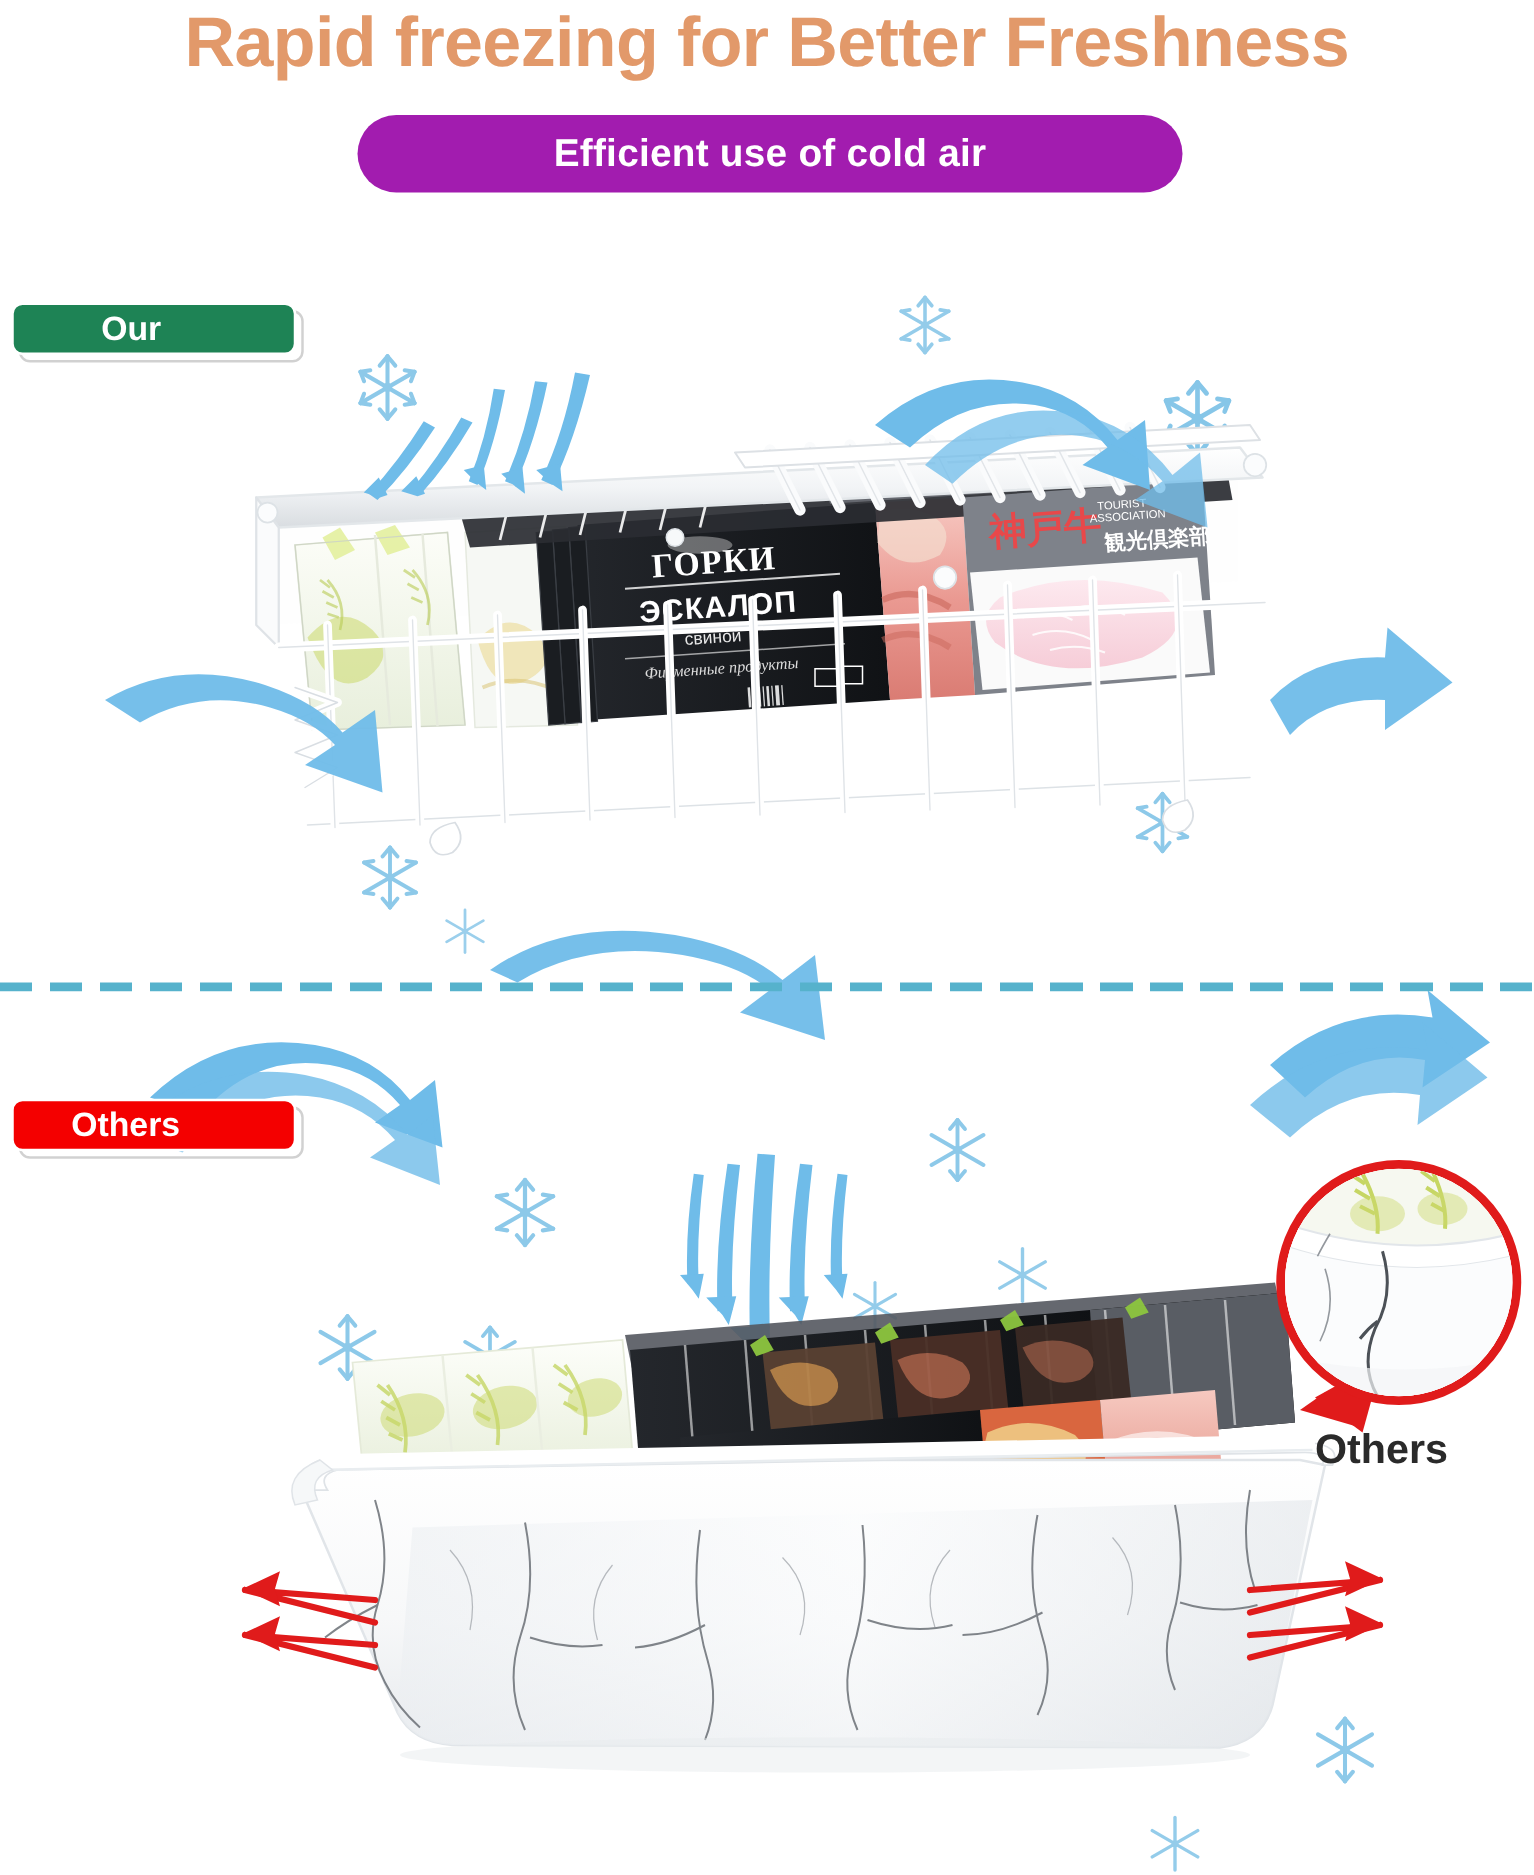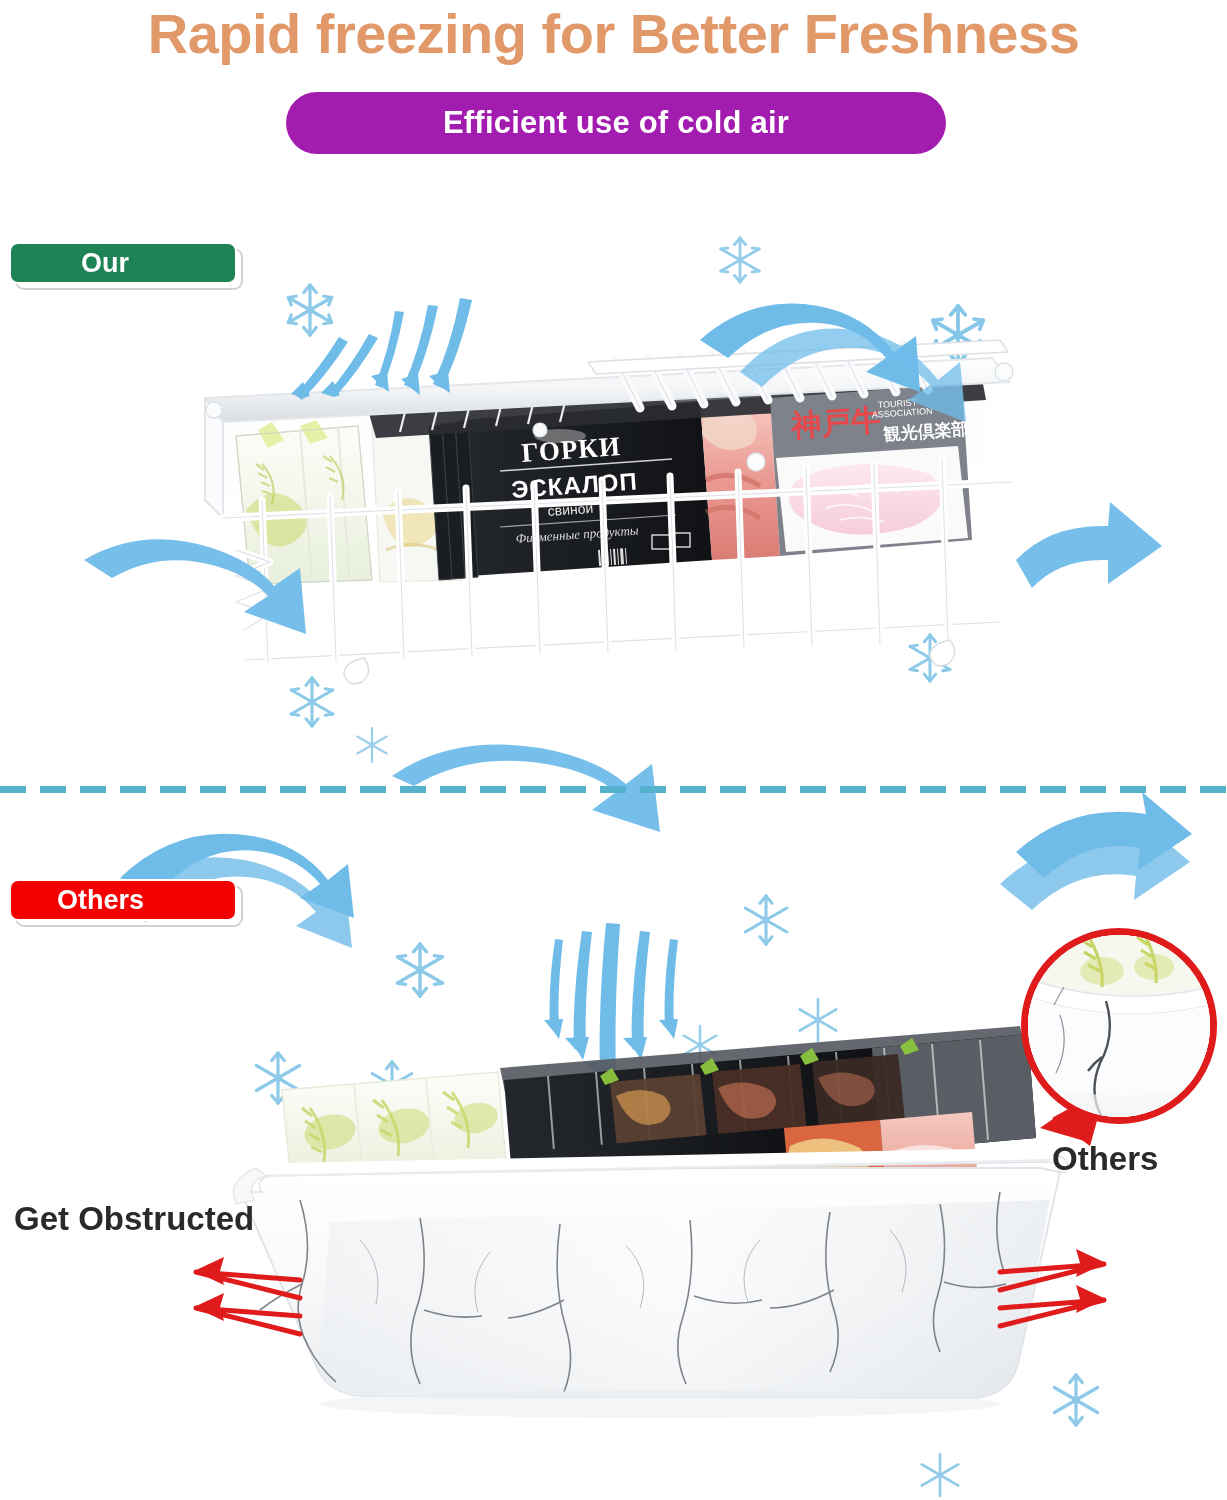--- a/index.html
+++ b/index.html
@@ -752,17 +752,16 @@
         <path d="M74,122 q-8,6 -14,14"></path>
       </g>
       <g stroke="#7a7f86" stroke-width="1.3" fill="none" opacity="0.8">
         <path d="M32,80 q10,30 -4,58"></path>
         <path d="M36,52 q-6,10 -10,18"></path>
       </g>
       <path d="M0,150 Q92,170 182,152 L182,182 L0,182 Z" fill="#f3f5f7" opacity="0.7"></path>
     </svg>
   </div>
 
-  <div class="callout-label" id="label-obstructed">Get Obstructed</div>
 
   <div class="callout-label" id="label-cracked">Others</div>
 
 </div>
 
 </body></html>

